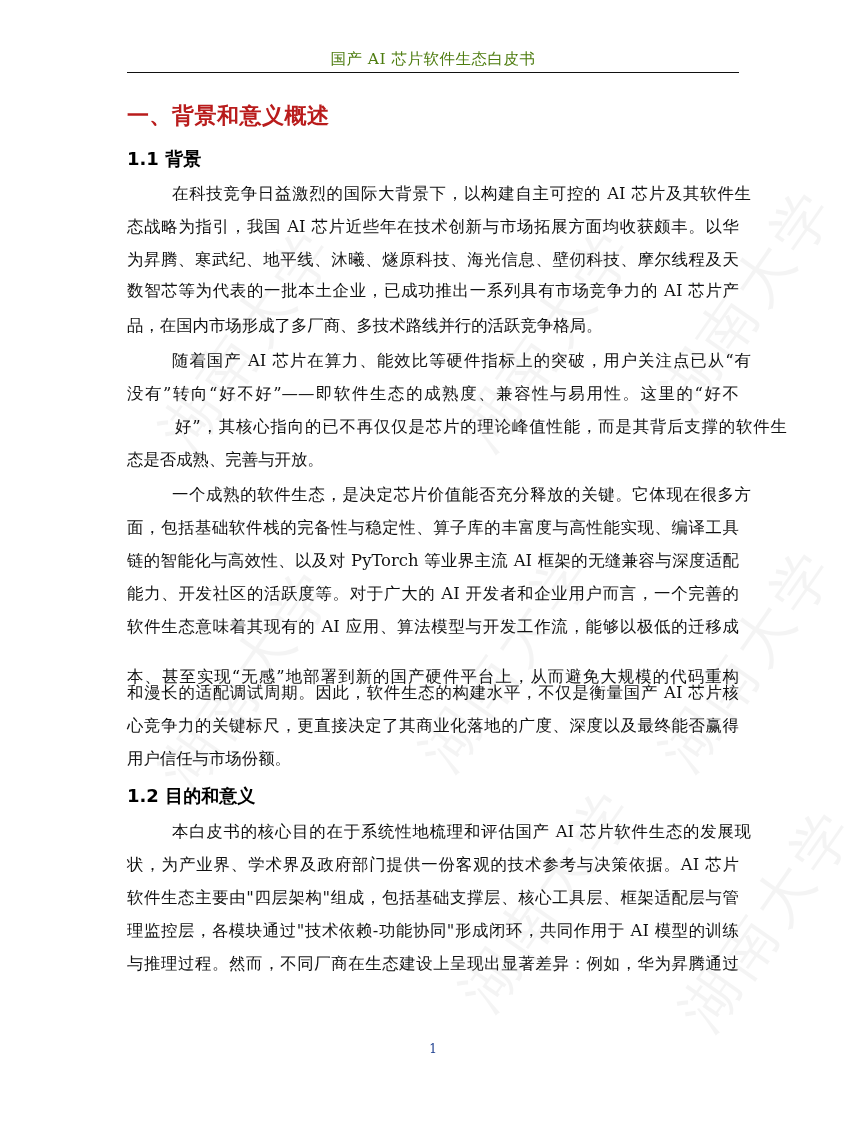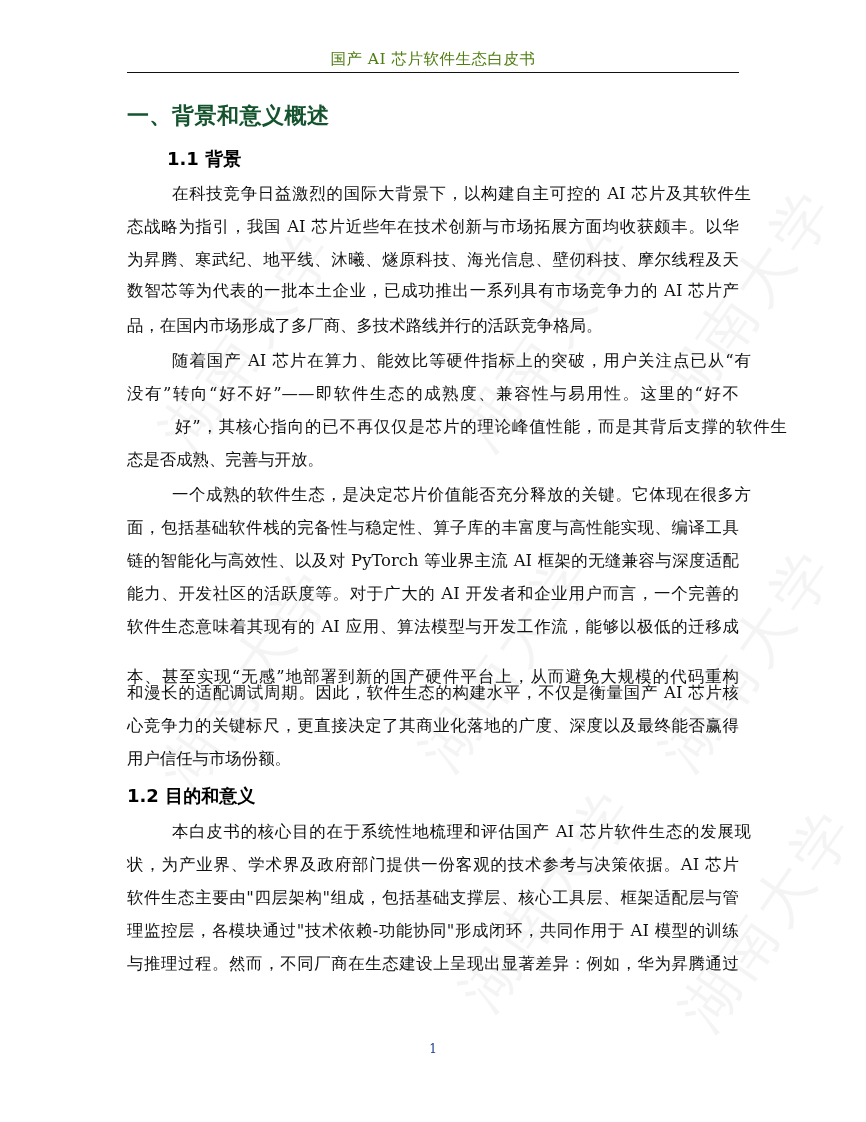--- a/index.html
+++ b/index.html
@@ -4,21 +4,21 @@
 <style>
   html, body { margin: 0; padding: 0; background: #ffffff; }
   body { width: 866px; height: 1122px; position: relative; overflow: hidden;
          font-family: "DejaVu Serif", "Liberation Serif", serif; color: #111; }
   .page { position: absolute; left: 0; top: 0; width: 866px; height: 1122px; background: #fff; }
   .running-header { position: absolute; left: 127px; width: 612px; top: 49px; text-align: center;
          font-size: 15.5px; color: #4d7c0f; letter-spacing: 0.5px; }
   .header-rule { position: absolute; left: 127px; width: 612px; top: 72px; height: 0;
          border-top: 1.3px solid #111; }
   .h1 { position: absolute; left: 127px; top: 101px; font-family: Liberation Mono, monospace;
-         font-weight: bold; font-size: 22px; color: #14532d; letter-spacing: 0.5px; }
+         font-weight: bold; font-size: 22px; color: #b91c1c; letter-spacing: 0.5px; }
   .h2 { position: absolute; left: 127px; font-family: "DejaVu Sans", "Liberation Sans", sans-serif;
          font-weight: bold; font-size: 18px; color: #000; }
   .line { position: absolute; left: 127px; width: 612px; font-size: 16.4px; height: 24px; line-height: 24px;
           white-space: nowrap; text-align: justify; text-align-last: justify; color: #111; }
   .line.indent { left: 172px; width: 579px; }
   .line.last { text-align-last: left; }
   .page-number { position: absolute; left: 0; width: 866px; top: 1042px; text-align: center;
           font-size: 12px; color: #1d3f8f; }
   .watermark { position: absolute; font-size: 58px; color: rgba(0,0,0,0.045);
           transform: rotate(-55deg); white-space: nowrap; pointer-events: none;
@@ -36,21 +36,21 @@
   <div class="watermark" style="left:380px; top:620px;">湖南大学</div>
   <div class="watermark" style="left:620px; top:620px;">湖南大学</div>
   <div class="watermark" style="left:420px; top:860px;">湖南大学</div>
   <div class="watermark" style="left:640px; top:880px;">湖南大学</div>
 
   <div class="running-header">国产 AI 芯片软件生态白皮书</div>
   <div class="header-rule"></div>
 
   <div class="h1">一、背景和意义概述</div>
 
-  <div class="h2" style="top:147px;margin-left:40px;">1.1 背景</div>
+  <div class="h2" style="top:147px;">1.1 背景</div>
 
   <div class="line indent" style="top:182px;">在科技竞争日益激烈的国际大背景下，以构建自主可控的 AI 芯片及其软件生</div>
   <div class="line" style="top:215px;">态战略为指引，我国 AI 芯片近些年在技术创新与市场拓展方面均收获颇丰。以华</div>
   <div class="line" style="top:248px;">为昇腾、寒武纪、地平线、沐曦、燧原科技、海光信息、壁仞科技、摩尔线程及天</div>
   <div class="line" style="top:279px;">数智芯等为代表的一批本土企业，已成功推出一系列具有市场竞争力的 AI 芯片产</div>
   <div class="line last" style="top:314px;">品，在国内市场形成了多厂商、多技术路线并行的活跃竞争格局。</div>
 
   <div class="line indent" style="top:349px;">随着国产 AI 芯片在算力、能效比等硬件指标上的突破，用户关注点已从“有</div>
   <div class="line" style="top:382px;">没有”转向“好不好”——即软件生态的成熟度、兼容性与易用性。这里的“好不</div>
   <div class="line" style="top:415px;margin-left:48px;">好”，其核心指向的已不再仅仅是芯片的理论峰值性能，而是其背后支撑的软件生</div>

